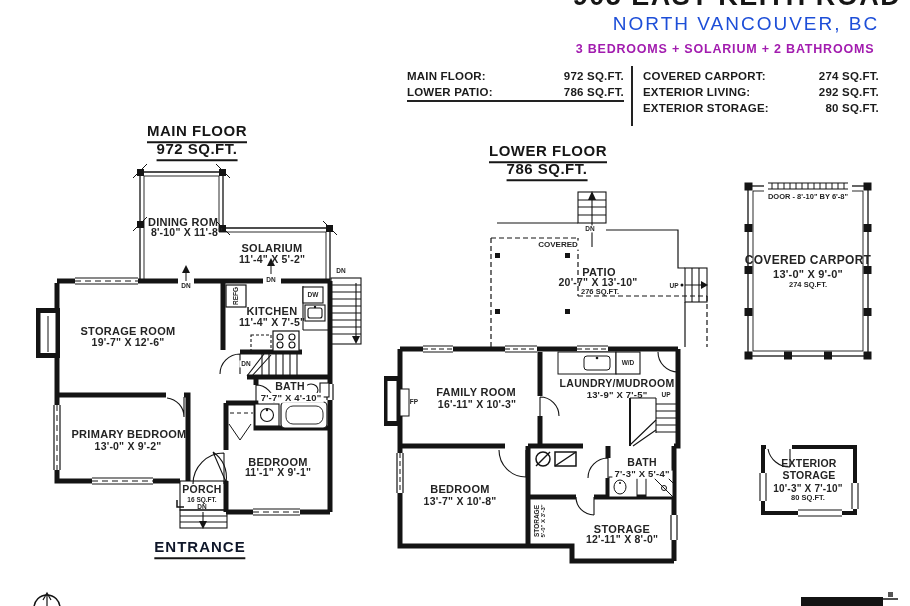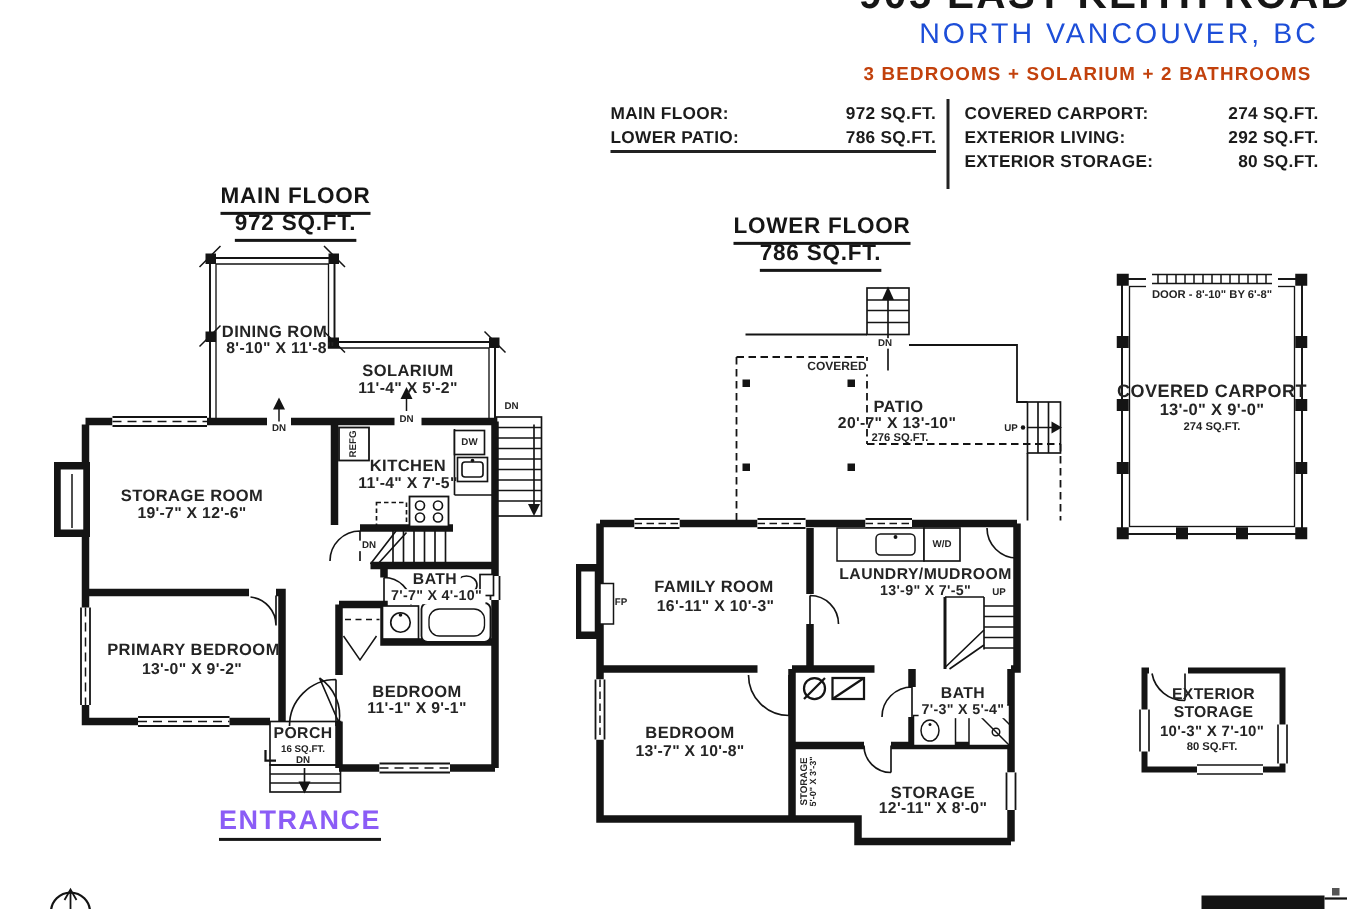--- a/index.html
+++ b/index.html
@@ -5,23 +5,23 @@
   html,body{margin:0;padding:0;background:#fff;}
   .stage{position:relative;width:910px;height:606px;background:#fff;overflow:hidden;
          font-family:"Liberation Sans",sans-serif;color:#1d1d1d;}
   .stage svg{position:absolute;left:0;top:0;z-index:1;}
   .lbl{position:absolute;transform:translate(-50%,-50%);white-space:nowrap;text-align:center;
        color:#242424;line-height:1.1;z-index:2;}
   .vert{transform:translate(-50%,-50%) rotate(-90deg);}
   .bg{background:#fff;padding:0 2px;}
   .addr{font-size:27px;font-weight:700;letter-spacing:1.5px;color:#161616;}
   .city{font-size:19px;font-weight:500;letter-spacing:2px;color:#1d4ed8;}
-  .summary{font-size:12.5px;font-weight:700;letter-spacing:.8px;color:#c2410c;}
+  .summary{font-size:12.5px;font-weight:700;letter-spacing:.8px;color:#a21caf;}
   .floor-title{font-size:15px;font-weight:800;letter-spacing:.5px;border-bottom:2px solid #161616;padding-bottom:1px;color:#161616;}
-  .entrance{font-size:18px;font-weight:800;letter-spacing:1px;border-bottom:2.5px solid #161616;padding-bottom:1px;color:#8b5cf6;text-align:center;}
+  .entrance{font-size:15px;font-weight:800;letter-spacing:1px;border-bottom:2.5px solid #161616;padding-bottom:1px;color:#0f172a;text-align:center;}
   .room-name{font-size:11px;font-weight:700;letter-spacing:.3px;}
   .room-name.sm{font-size:10.5px;}
   .room-dims{font-size:10.5px;font-weight:600;letter-spacing:.2px;}
   .room-dims.sm{font-size:9.5px;}
   .tiny{font-size:6.5px;font-weight:700;}
   .small{font-size:7.5px;font-weight:700;}
   .med{font-size:8px;font-weight:700;}
   .wrapblock{white-space:normal;width:84px;font-size:10.5px;font-weight:600;letter-spacing:.2px;line-height:1.15;}
   .stats{position:absolute;z-index:2;}
   .stats-row{display:flex;justify-content:space-between;align-items:center;height:16px;

